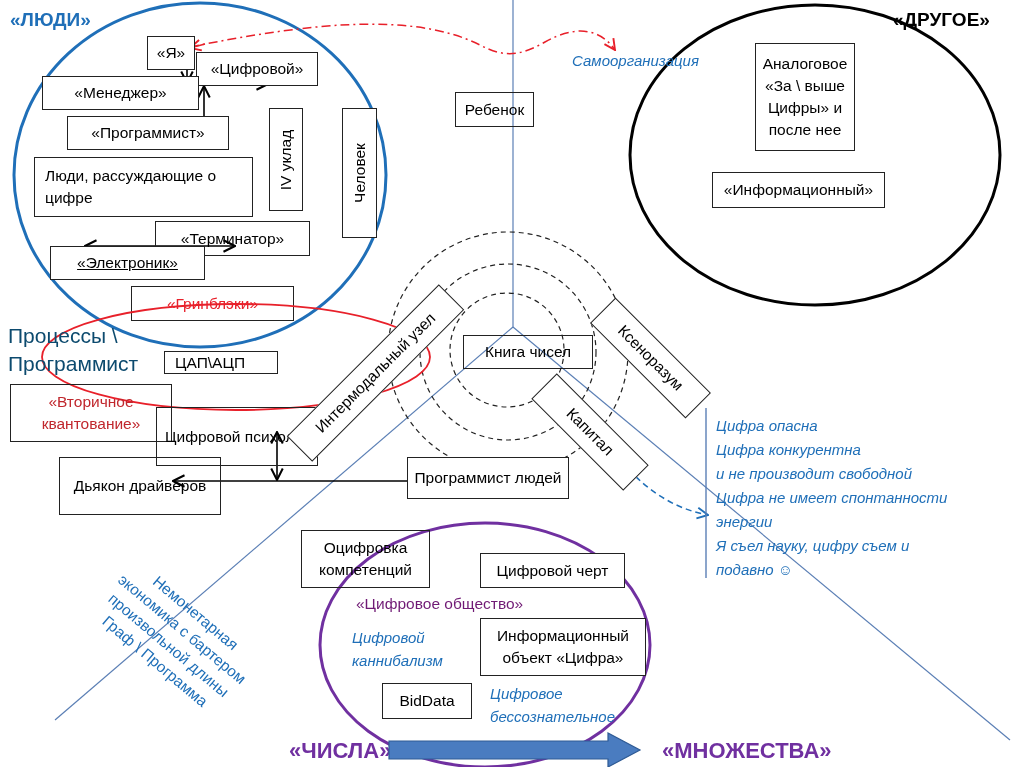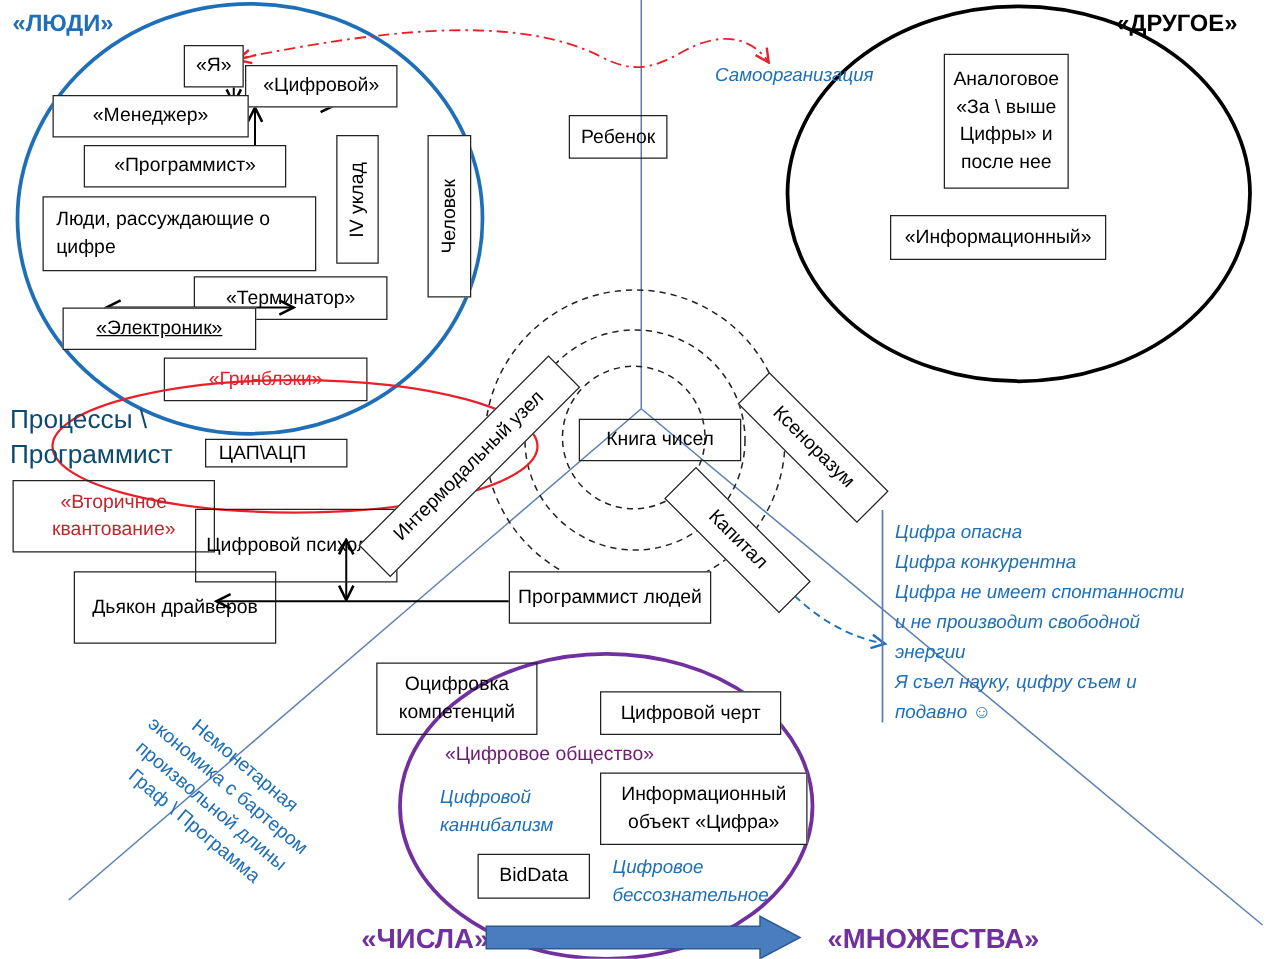--- a/index.html
+++ b/index.html
@@ -109,22 +109,22 @@
   <div class="box nobg" style="left:463px;top:335px;width:130px;height:34px;">Книга чисел</div>
   <div class="box nobg" style="left:455px;top:92px;width:79px;height:35px;">Ребенок</div>
   <div class="label blue-it" style="left:572px;top:52px;">Самоорганизация</div>
 
   <div class="box wrap" style="left:755px;top:43px;width:100px;height:108px;padding:2px 6px;">Аналоговое «За \ выше Цифры» и после нее</div>
   <div class="box" style="left:712px;top:172px;width:173px;height:36px;">«Информационный»</div>
 
   <div class="label blue-it" style="left:716px;top:414px;line-height:24px;">
     <div>Цифра опасна</div>
     <div>Цифра конкурентна</div>
+    <div>и не производит свободной</div>
     <div>Цифра не имеет спонтанности</div>
-    <div>и не производит свободной</div>
     <div>энергии</div>
     <div>Я съел науку, цифру съем и</div>
     <div>подавно ☺</div>
   </div>
 
   <div class="label rot" style="left:95px;top:595px;transform:rotate(40deg);color:#1f6fb8;font-size:15.5px;line-height:21px;text-align:center;">
     <div>Немонетарная</div>
     <div>экономика с бартером</div>
     <div>произвольной длины</div>
     <div>Граф \ Программа</div>

